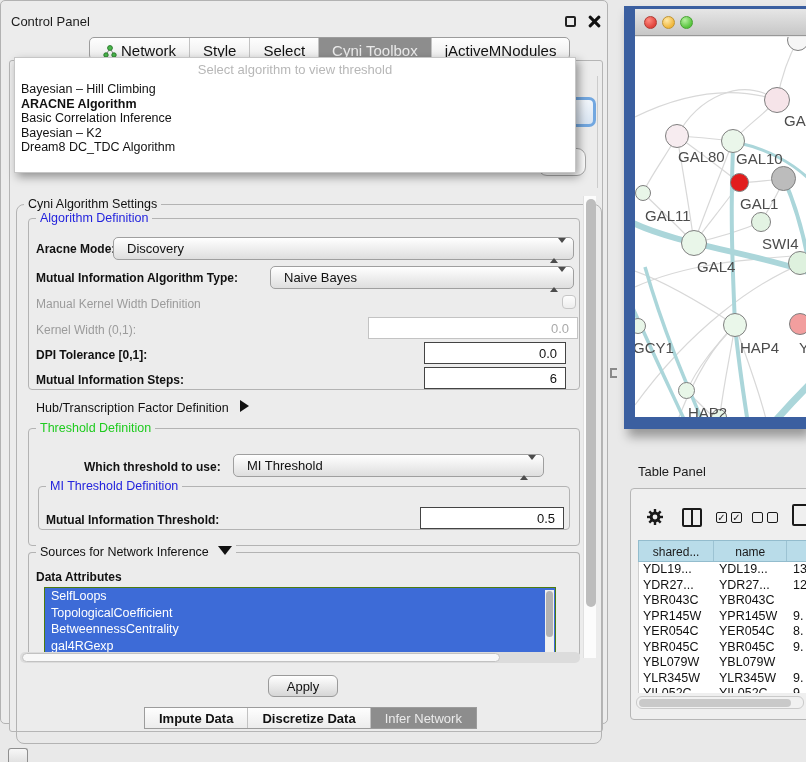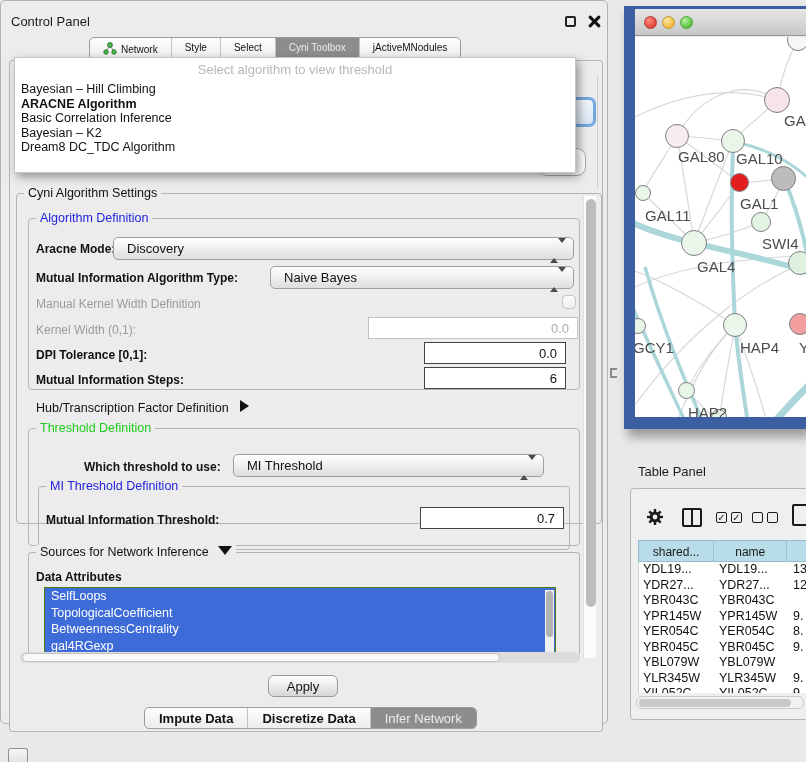--- a/index.html
+++ b/index.html
@@ -10,21 +10,21 @@
   
   .cpwin { left:0; top:8; width:608px; height:724px; background:#ececec; border:1px solid #b2b2b2; border-radius:5px; }
   .cp-title { left:10px; top:13px; font-size:13px; color:#1c1c1c; }
   .float-btn { left:564px; top:15px; width:11px; height:11px; border:2px solid #222; border-radius:2px; background:transparent; }
   .close-btn { left:586px; top:13px; width:14px; height:14px; }
   .close-btn i { position:absolute; left:6px; top:0; width:3px; height:15px; background:#111; border-radius:1px; }
   .close-btn i.a { transform:rotate(45deg); } .close-btn i.b { transform:rotate(-45deg); }
 
   
   .tabbar { left:88px; top:36px; height:23px; display:flex; border:1px solid #9c9c9c; border-radius:5px; overflow:hidden; background:linear-gradient(#fefefe,#ececec); }
-  .tab { padding:4px 13px 0 13px; font-size:10px; color:#111; border-left:1px solid #c2c2c2; white-space:nowrap; }
+  .tab { padding:4px 13px 0 13px; font-size:15px; color:#111; border-left:1px solid #c2c2c2; white-space:nowrap; }
   .tab:first-child { border-left:none; }
   .tab.sel { background:#8d8d8d; color:#ebebeb; }
   .neticon { display:inline-block; width:14px; height:13px; vertical-align:-2px; margin-right:4px; }
 
   
   .innerpanel { left:8px; top:59px; width:594px; height:672px; border:1px solid #b5b5b5; border-radius:3px; background:#ececec; }
 
   
   .frag-bluebtn { left:566px; top:97px; width:30px; height:30px; border:3px solid #72a7e0; border-radius:7px; background:linear-gradient(#f2f6fb,#d8e4f2); z-index:4; }
   .frag-field { left:538px; top:148px; width:48px; height:28px; border:1px solid #a8a8a8; border-radius:9px; background:#fff; z-index:4; }
@@ -63,21 +63,21 @@
   .alist-sb { position:absolute; right:1px; top:2px; width:9px; height:62px; background:#f0f0f0; }
   .alist-sb i { position:absolute; left:1px; top:1px; width:7px; height:46px; background:#b2b2b2; border-radius:4px; }
 
   .vscroll { left:583px; top:196px; width:13px; height:462px; background:#fcfcfc; border-left:1px solid #e0e0e0; }
   .vscroll i { position:absolute; left:1.5px; top:3px; width:10px; height:408px; background:#bdbdbd; border-radius:5px; }
   .hscroll { left:20px; top:652px; width:560px; height:11px; background:#dcdcdc; border-radius:5px; }
   .hscroll i { position:absolute; left:2px; top:1px; width:478px; height:9px; background:#f8f8f8; border:1px solid #c2c2c2; border-radius:5px; }
 
   .applybtn { left:268px; top:675px; width:70px; height:22px; border:1px solid #9a9a9a; border-radius:6px; background:linear-gradient(#ffffff,#d6d6d6); font-size:13px; color:#111; text-align:center; padding-top:3px; }
 
-  .btabbar { left:144px; top:707px; height:22px; display:flex; border:1px solid #9c9c9c; border-radius:5px; overflow:hidden; background:linear-gradient(#fefefe,#ececec); }
+  .btabbar { left:144px; top:707px; height:22px; display:flex; border:1px solid #9c9c9c; border-radius:0; overflow:hidden; background:linear-gradient(#fefefe,#ececec); }
   .btab { padding:3px 14px 0 14px; font-size:13px; font-weight:bold; color:#111; border-left:1px solid #c2c2c2; white-space:nowrap; }
   .btab:first-child { border-left:none; }
   .btab.sel { background:#8d8d8d; color:#ebebeb; font-weight:normal; }
 
   .corner-icon { left:8px; top:748px; width:20px; height:14px; border:1px solid #8f8f8f; border-bottom:none; border-radius:3px 3px 0 0; background:linear-gradient(#f7f7f7,#e2e2e2); }
   .top-tick { left:8px; top:0; width:1px; height:5px; background:#9a9a9a; }
   .split-mark { left:610px; top:368px; width:7px; height:10px; border-left:2px solid #8a8a8a; border-top:2px solid #8a8a8a; border-bottom:2px solid #8a8a8a; }
 
   
   .netwin { left:624px; top:6px; width:182px; height:423px; border-left:11px solid #3b5fa0; border-bottom:12px solid #3b5fa0; border-top:3px solid #3b5fa0; box-shadow:4px 8px 10px rgba(0,0,0,.35); }
@@ -148,21 +148,21 @@
 
 <div class="abs popup">
   <div class="hdr">Select algorithm to view threshold</div>
   <div class="opt">Bayesian – Hill Climbing</div>
   <div class="opt bold">ARACNE Algorithm</div>
   <div class="opt">Basic Correlation Inference</div>
   <div class="opt">Bayesian – K2</div>
   <div class="opt">Dream8 DC_TDC Algorithm</div>
 </div>
 
-<div class="abs grp" style="left:16px; top:193px; width:586px; height:331px;">
+<div class="abs grp" style="left:16px; top:204px; width:586px; height:540px;border-radius:8px;">
   <span class="t">Cyni Algorithm Settings</span>
 </div>
 
 <div class="abs grp" style="left:28px; top:218px; width:552px; height:172px;">
   <span class="t blue">Algorithm Definition</span>
 </div>
 <div class="abs blab" style="left:36px; top:242px;">Aracne Mode:</div>
 <div class="abs combo" style="left:113px; top:237px; width:461px;">
   <span>Discovery</span>
   <span class="arr"><span class="up"></span><span class="dn"></span></span>
@@ -187,25 +187,25 @@
 </div>
 
 <div class="abs grp" style="left:28px; top:428px; width:552px; height:118px;">
   <span class="t green">Threshold Definition</span>
 </div>
 <div class="abs blab" style="left:84px; top:460px;">Which threshold to use:</div>
 <div class="abs combo" style="left:233px; top:454px; width:311px;">
   <span>MI Threshold</span>
   <span class="arr"><span class="up"></span><span class="dn"></span></span>
 </div>
-<div class="abs grp" style="left:38px; top:486px; width:532px; height:64px;">
+<div class="abs grp" style="left:38px; top:486px; width:532px; height:44px;">
   <span class="t blue">MI Threshold Definition</span>
 </div>
 <div class="abs blab" style="left:46px; top:513px;">Mutual Information Threshold:</div>
-<div class="abs nfield en" style="left:420px; top:507px; width:144px;">0.7</div>
+<div class="abs nfield en" style="left:420px; top:507px; width:144px;">0.5</div>
 
 <div class="abs grp" style="left:28px; top:552px; width:552px; height:104px; border-bottom:none;">
   <span class="t"><span>Sources for Network Inference</span>
     <span class="tri-d" style="margin-left:6px; vertical-align:1px;"></span></span>
 </div>
 <div class="abs blab" style="left:36px; top:570px;">Data Attributes</div>
 <div class="abs attrlist" style="left:44px; top:587px; width:512px; height:66px;">
   <div class="attr">SelfLoops</div>
   <div class="attr">TopologicalCoefficient</div>
   <div class="attr">BetweennessCentrality</div>

